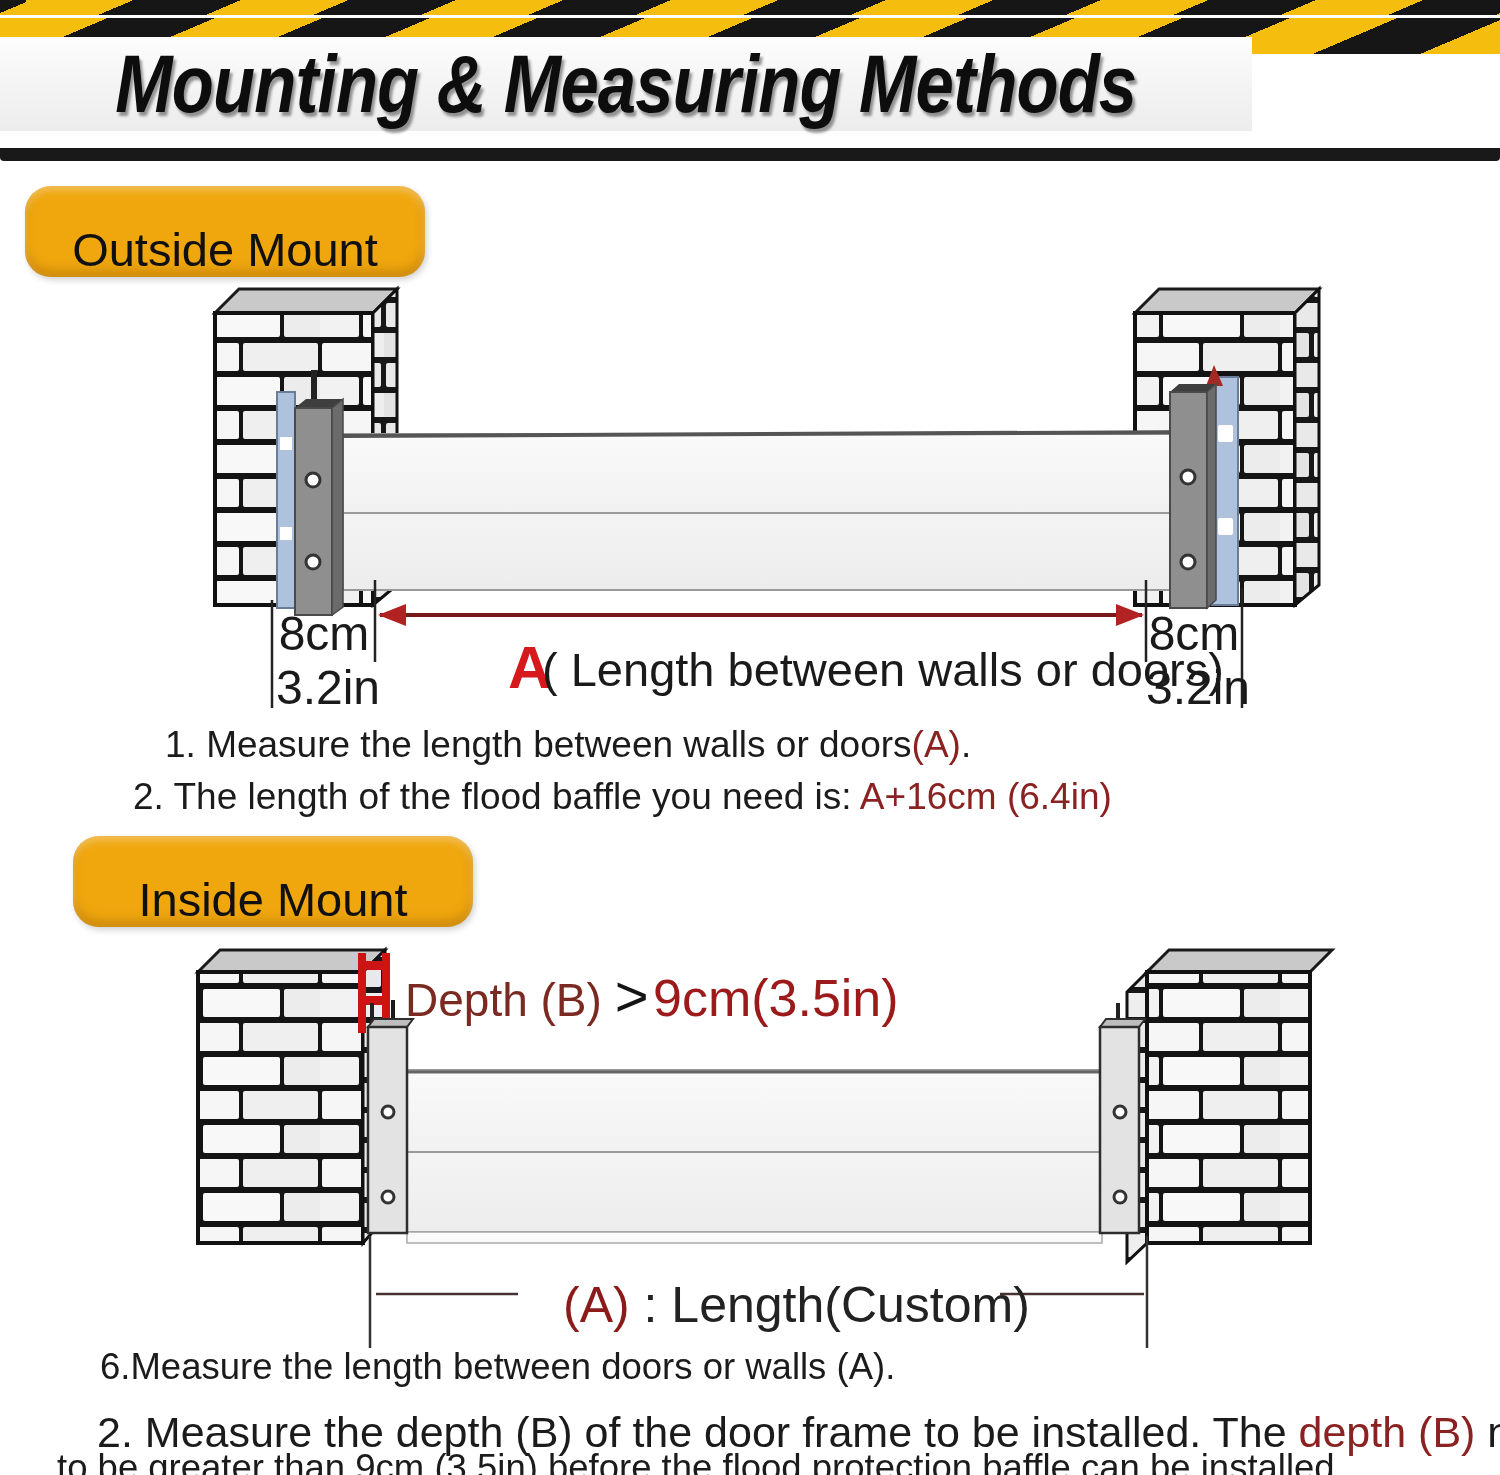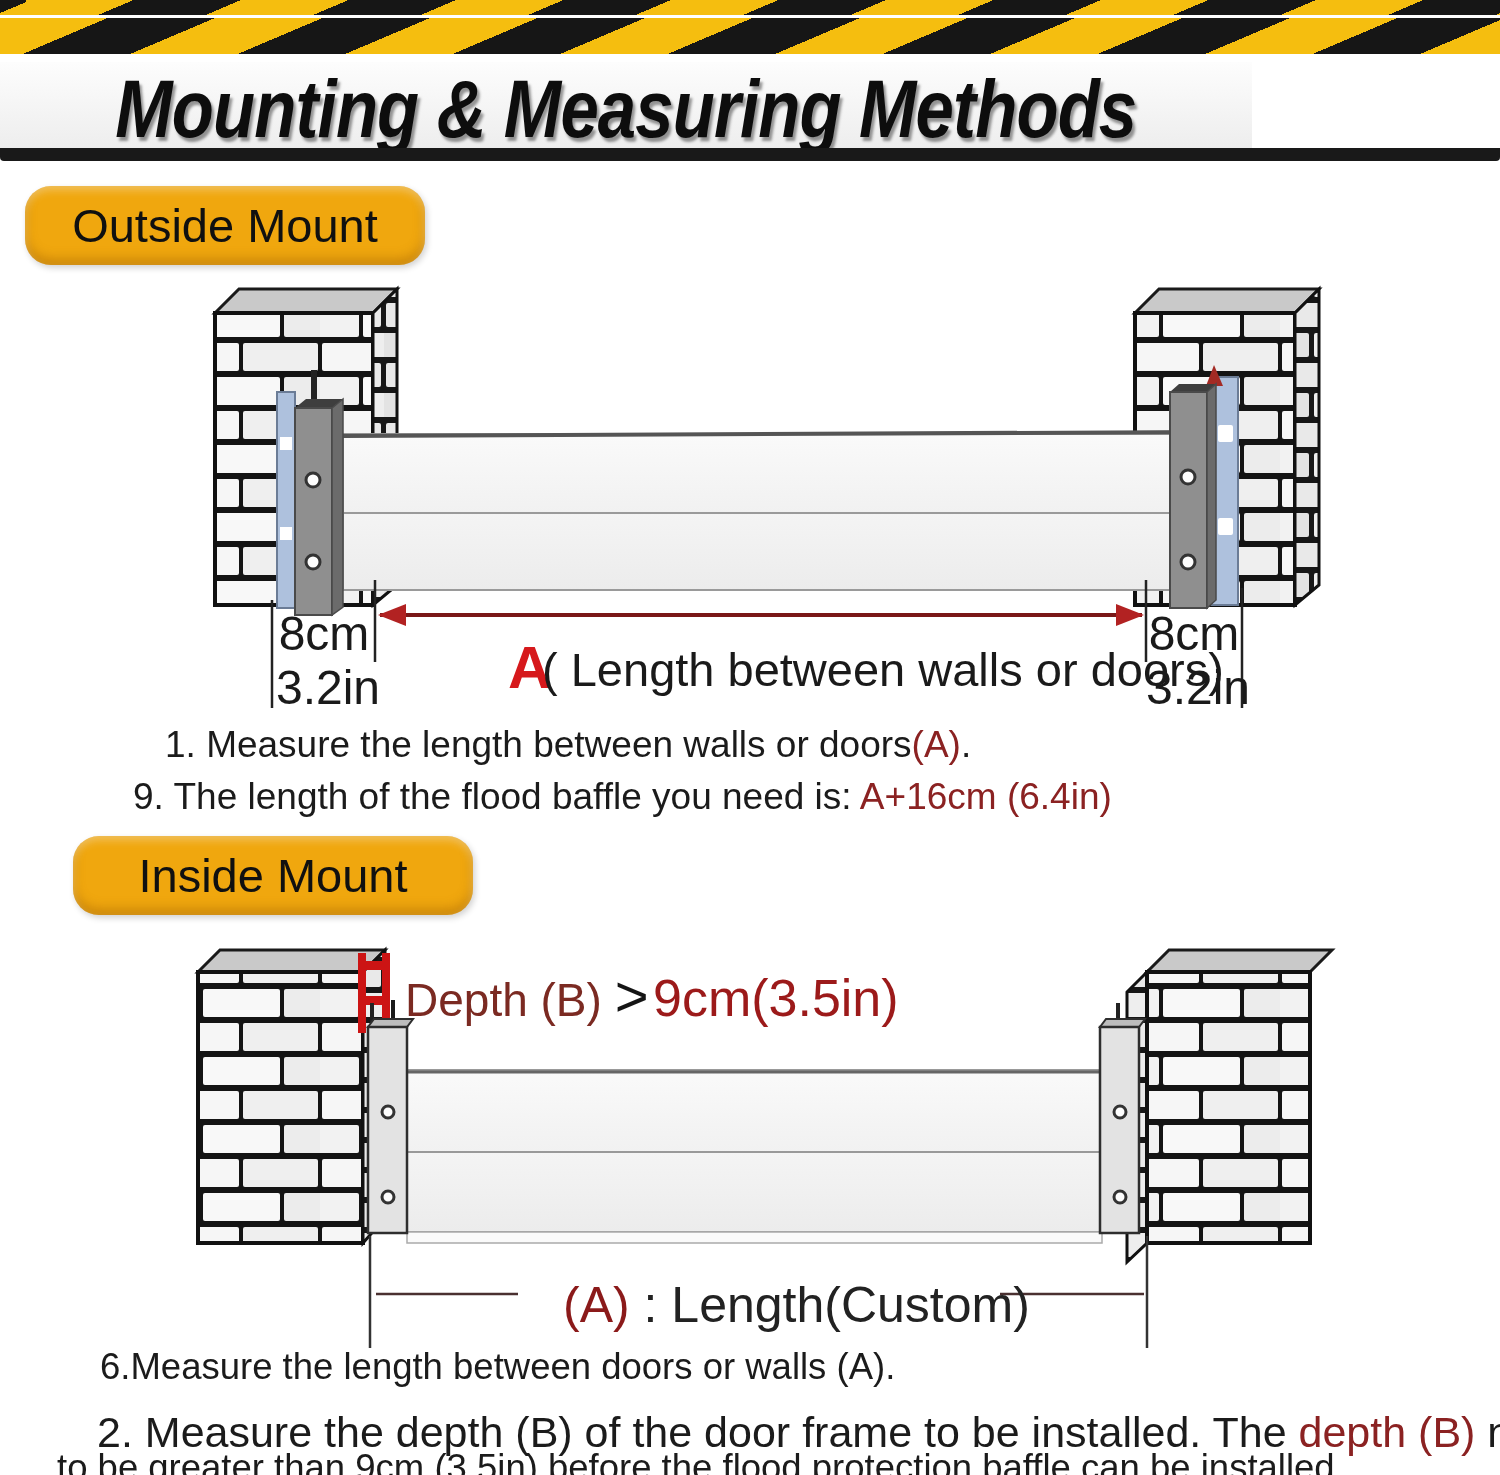--- a/index.html
+++ b/index.html
@@ -10,38 +10,38 @@
     color:#1b1b1b;
   }
   
   .stripes{
     position:absolute;left:0;width:1500px;
     background:repeating-linear-gradient(157deg,#F5BE0F 0 42px,#161616 42px 84px);
   }
   .stripes-a{top:0;height:15px;background-position:26px 0;}
   .stripes-b{top:18px;height:36px;}
   .title-band{
-    position:absolute;left:0;top:62px;width:1252px;height:94px;
+    position:absolute;left:0;top:37px;width:1252px;height:94px;
     background:linear-gradient(#FDFDFD,#ECECEC);
     display:flex;align-items:center;justify-content:center;
   }
   .banner-title{
     font-size:82px;font-weight:bold;font-style:italic;color:#0d0d0d;
     letter-spacing:-1px;transform:scaleX(0.84);white-space:nowrap;
     text-shadow:3px 4px 3px rgba(0,0,0,0.40);
   }
   .title-underbar{
     position:absolute;left:0;top:148px;width:1500px;height:13px;background:#191919;
     border-radius:0 0 4px 4px;
   }
   
   .mount-label{
-    position:absolute;left:25px;width:400px;height:79px;
+    position:absolute;left:25px;width:400px;height:91px;
     background:#F0A70E;border-radius:26px;
-    display:flex;align-items:center;justify-content:center;
+    display:flex;align-items:flex-end;justify-content:center;
     font-size:47px;color:#101010;
     box-shadow:inset 0 4px 8px rgba(255,255,255,0.35),
                inset 0 -6px 12px rgba(140,80,0,0.38),
                2px 3px 6px rgba(0,0,0,0.18);
   }
   .label-outside{top:186px;}
   .label-inside{top:836px;margin-left:48px;}
   
   .instr-line{position:absolute;font-size:37px;white-space:nowrap;color:#1b1b1b;}
   .red{color:#8B2222;}
@@ -224,21 +224,21 @@
       <tspan fill="#8B1A1A">(A)</tspan>
       <tspan fill="#222">: Length(Custom)</tspan>
     </text>
   </g>
 </svg>
 
 <div class="instr-line b1l1">
   <span>1. Measure the length between walls or doors</span><span class="red">(A)</span><span>.</span>
 </div>
 <div class="instr-line b1l2">
-  <span>9. The length of the flood baffle you need is: </span><span class="red">A+16cm (6.4in)</span><span></span>
+  <span>2. The length of the flood baffle you need is: </span><span class="red">A+16cm (6.4in)</span><span></span>
 </div>
 
 <div class="instr-line b2l1">
   <span>6.Measure the length between doors or walls (A).</span>
 </div>
 <div class="instr-line b2l2">
   <span>2. Measure the depth (B) of the door frame to be installed. The </span><span class="red">depth (B)</span><span> needs</span>
 </div>
 <div class="instr-line b2l3">
   <span>to be greater than 9cm (3.5in) before the flood protection baffle can be installed.</span>

